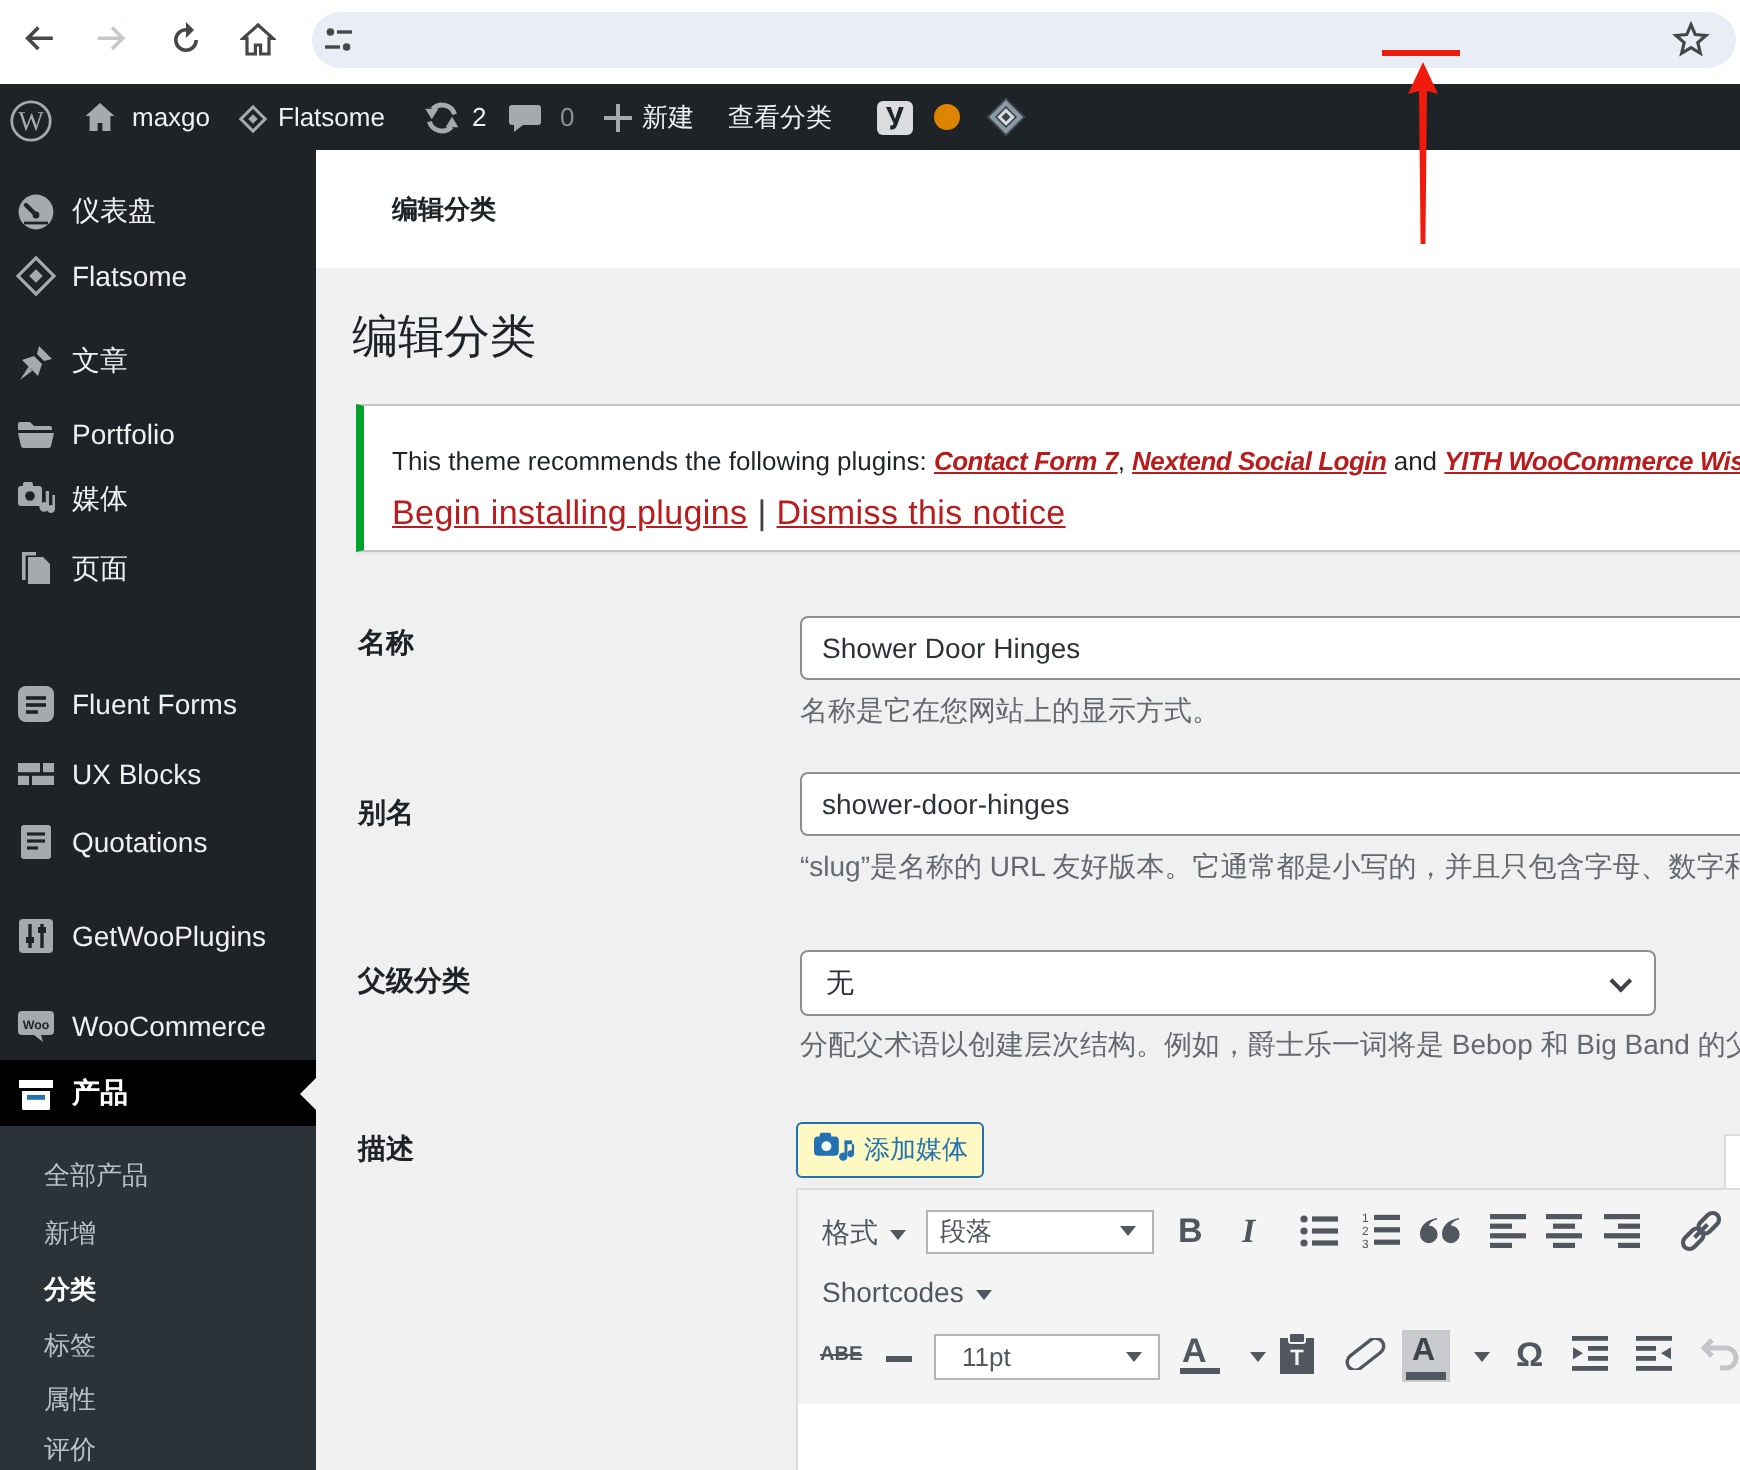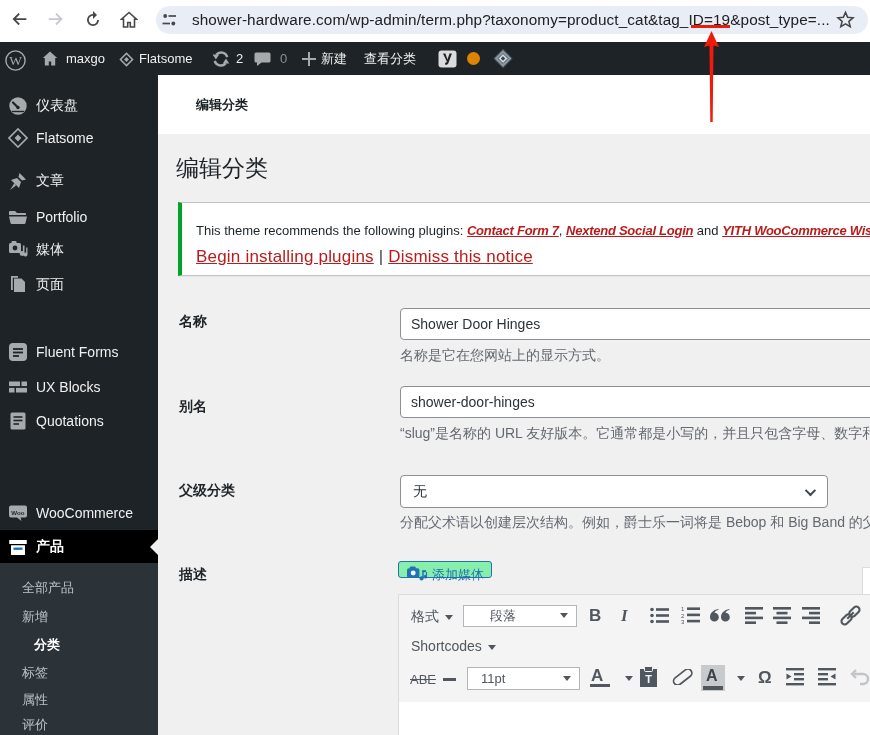--- a/index.html
+++ b/index.html
@@ -21,39 +21,39 @@
   
   #sidebar { left:0; top:75px; width:158px; height:660px; background:#1d2327; }
   .mitem { position:absolute; left:0; width:158px; height:34px; color:#f0f0f1; font-size:14px; }
   .mitem .txt { position:absolute; left:36px; top:50%; transform:translateY(-50%); font-weight:400; }
   .mitem .ico { position:absolute; left:8px; top:50%; transform:translateY(-50%); width:20px; height:20px; }
   #prod { background:#000000; color:#fff; }
   #prod .txt { font-weight:600; }
   #notch { left:150px; top:539px; width:0; height:0; border-top:8px solid transparent; border-bottom:8px solid transparent; border-right:8px solid #f0f0f1; }
   #submenu { left:0; top:563px; width:158px; height:172px; background:#2c3338; }
   .smitem { position:absolute; left:22px; font-size:13px; color:rgba(240,246,252,.72); white-space:nowrap; }
-  .smitem.cur { color:#fff; font-weight:700;margin-left:12px; }
+  .smitem.cur { color:#fff; font-weight:700; }
 
   
   #main { left:158px; top:75px; width:712px; height:660px; background:#f0f0f1; }
   #whitebar { left:158px; top:75px; width:712px; height:59px; background:#fff; }
   #whitebar .t { position:absolute; left:38px; top:21px; font-size:13px; font-weight:700; color:#1d2327; }
   #h1 { left:176px; top:153px; font-size:23px; font-weight:400; color:#1d2327; }
   #notice { left:178px; top:202px; width:706px; height:74px; background:#fff; border:1px solid #c3c4c7; border-left:4px solid #00a32a; box-shadow:0 1px 1px rgba(0,0,0,.04); }
   #notice .l1 { position:absolute; left:14px; top:20px; font-size:13px; font-weight:400; color:#1d2327; white-space:nowrap; }
   #notice .l2 { position:absolute; left:14px; top:44px; font-size:17px; font-weight:400; white-space:nowrap; letter-spacing:0.2px; }
   #notice a { color:#b91c1c; text-decoration:underline; } #notice .l1 a { font-weight:700; letter-spacing:-0.25px; }
   .lab { position:absolute; left:179px; font-size:14px; font-weight:700; color:#1d2327; }
   .inp { position:absolute; left:400px; width:484px; height:32px; border:1px solid #8c8f94; border-radius:4px; background:#fff; font-size:14px; color:#2c3338; padding:0 10px; line-height:30px; }
   .help { position:absolute; left:400px; font-size:14px; color:#646970; white-space:nowrap; }
   #psel { left:400px; top:475px; width:428px; height:33px; border:1px solid #8c8f94; border-radius:4px; background:#fff; font-size:14px; color:#2c3338; line-height:31px; padding-left:12px; }
   #psel .chev { position:absolute; right:14px; top:12px; width:8px; height:8px; border-right:2px solid #3c434a; border-bottom:2px solid #3c434a; transform:rotate(45deg) translateY(-2px); }
 
   
-  #mediabtn { left:398px; top:561px; width:94px; height:17px; background:#86efac; border:1px solid #2271b1; border-radius:3px; color:#2271b1; font-size:13px; line-height:26px; }
+  #mediabtn { left:398px; top:561px; width:94px; height:28px; background:#fef9c3; border:1px solid #2271b1; border-radius:3px; color:#2271b1; font-size:13px; line-height:26px; }
   #mediabtn span { margin-left:33px; }
   #edtab { left:862px; top:567px; width:18px; height:28px; background:#fff; border:1px solid #dcdcde; border-bottom:none; }
   #editor { left:398px; top:594px; width:482px; height:141px; border:1px solid #dcdcde; background:#f4f4f4; }
   #edwhite { left:399px; top:702px; width:480px; height:33px; background:#fff; }
   .tbtxt { position:absolute; color:#50575e; font-size:14px; }
   .tbsel { position:absolute; background:#fff; border:1px solid #b4b5b8; font-size:13px; color:#50575e; }
   .tbsel .chev { position:absolute; right:8px; top:50%; margin-top:-3px; width:0; height:0; border-left:4px solid transparent; border-right:4px solid transparent; border-top:5px solid #50575e; }
   .caret { display:inline-block; width:0; height:0; border-left:4px solid transparent; border-right:4px solid transparent; border-top:5px solid #50575e; vertical-align:middle; margin-left:6px; }
   .tbico { position:absolute; }
 </style>
@@ -76,21 +76,20 @@
     </svg>
   <div class="abs" id="pill"></div>
   <svg class="abs" style="left:162px;top:13px" width="15" height="14" viewBox="0 0 15 14">
       <g stroke="#474747" stroke-width="1.7" fill="none">
         <circle cx="3.2" cy="3" r="1.9" fill="#474747" stroke="none"></circle>
         <line x1="6.5" y1="3" x2="14" y2="3"></line>
         <line x1="0.5" y1="10.5" x2="8" y2="10.5"></line>
         <circle cx="11.3" cy="10.5" r="1.9" fill="#474747" stroke="none"></circle>
       </g>
     </svg>
-  <div class="abs" id="urltxt">shower-hardware.com/wp-admin/term.php?taxonomy=product_cat&amp;tag_ID=19&amp;post_type=...</div>
   <svg class="abs" style="left:836px;top:10px" width="19" height="19" viewBox="0 0 24 24">
       <path d="M12 3l2.7 6.2 6.8.6-5.2 4.5 1.6 6.7L12 17.5 6.1 21l1.6-6.7L2.5 9.8l6.8-.6z" fill="none" stroke="#474747" stroke-width="2"></path>
     </svg>
 
   <div class="abs" id="adminbar">
     <svg class="abs" style="left:5px;top:8px" width="21" height="21" viewBox="0 0 21 21">
         <circle cx="10.5" cy="10.5" r="9.6" fill="none" stroke="#a7aaad" stroke-width="1.4"></circle>
         <text x="10.5" y="15.2" font-size="13.5" font-weight="400" fill="#a7aaad" text-anchor="middle" font-family="Liberation Serif,serif">W</text>
       </svg>
     <svg class="abs" style="left:42px;top:9px" width="16" height="15" viewBox="0 0 16 15">
@@ -218,20 +217,32 @@
     <div class="mitem" style="top:329px">
         <svg class="ico" viewBox="0 0 20 20">
           <rect x="2.5" y="1.5" width="15" height="17" rx="1.5" fill="#a7aaad"></rect>
           <g stroke="#1d2327" stroke-width="1.6">
             <line x1="5.5" y1="6" x2="14.5" y2="6"></line>
             <line x1="5.5" y1="9.5" x2="14.5" y2="9.5"></line>
             <line x1="5.5" y1="13" x2="11" y2="13"></line>
           </g>
         </svg>
         <span class="txt">Quotations</span>
+      </div>
+    <div class="mitem" style="top:376px">
+        <svg class="ico" viewBox="0 0 20 20">
+          <rect x="1.5" y="1.5" width="17" height="17" rx="2" fill="#a7aaad"></rect>
+          <g stroke="#1d2327" stroke-width="1.7">
+            <line x1="7" y1="4" x2="7" y2="16"></line>
+            <line x1="13" y1="4" x2="13" y2="16"></line>
+          </g>
+          <rect x="5" y="10.5" width="4" height="3" fill="#1d2327"></rect>
+          <rect x="11" y="5.5" width="4" height="3" fill="#1d2327"></rect>
+        </svg>
+        <span class="txt">GetWooPlugins</span>
       </div>
     <div class="mitem" style="top:421px">
         <svg class="ico" viewBox="0 0 20 20">
           <path d="M3 2.5 h14 a2 2 0 0 1 2 2 v8 a2 2 0 0 1 -2 2 h-4.5 l1 3.5 -4.5-3.5 H3 a2 2 0 0 1 -2-2 v-8 a2 2 0 0 1 2-2z" fill="#a7aaad"></path>
           <text x="10" y="11.5" font-size="6.2" font-weight="bold" fill="#1d2327" text-anchor="middle" font-family="Liberation Sans">Woo</text>
         </svg>
         <span class="txt">WooCommerce</span>
       </div>
     <div class="mitem" id="prod" style="top:455px;height:33px">
         <svg class="ico" viewBox="0 0 20 20">
@@ -288,27 +299,27 @@
         <path d="M17.5 4.5 v8 a2.2 2.2 0 1 1 -1.5 -2.1 l0 -5.9 z"></path>
         <rect x="16" y="4" width="4" height="2"></rect>
         <path d="M21 6 v5 a1.8 1.8 0 1 1 -1.2 -1.7 l0 -3.3 z"></path>
       </g>
     </svg>
   <div class="abs" id="edtab"></div>
   <div class="abs" id="editor"></div>
   <div class="abs" id="edwhite"></div>
 
   <div class="tbtxt" style="left:411px;top:608px">格式<span class="caret"></span></div>
-  <div class="tbsel" style="left:463px;top:605px;width:114px;height:22px;line-height:20px;padding-left:26px">段落<div class="chev"></div></div>
+  <div class="tbsel" style="left:463px;top:605px;width:114px;height:22px;line-height:20px;padding-left:6px">段落<div class="chev"></div></div>
   <div class="tbtxt" style="left:589px;top:606px;font-size:17px;font-weight:700;color:#50575e">B</div>
   <div class="tbtxt" style="left:621px;top:606px;font-size:17px;font-style:italic;font-family:'Liberation Serif',serif;font-weight:700">I</div>
 
   <div class="tbtxt" style="left:411px;top:638px">Shortcodes<span class="caret"></span></div>
 
-  <div class="tbtxt" style="left:410px;top:672px;font-size:13px;font-weight:400;text-decoration:line-through">ABE</div>
+  <div class="tbtxt" style="left:410px;top:672px;font-size:10px;font-weight:700;text-decoration:line-through">ABE</div>
   <div class="abs" style="left:443px;top:678px;width:13px;height:3px;background:#50575e"></div>
   <div class="tbsel" style="left:467px;top:667px;width:113px;height:23px;line-height:21px;padding-left:13px">11pt<div class="chev"></div></div>
   <div class="tbtxt" style="left:591px;top:666px;font-size:17px;font-weight:700">A</div>
   <div class="abs" style="left:590px;top:684px;width:20px;height:3px;background:#50575e"></div>
   <div class="caret abs" style="left:619px;top:676px"></div>
   <div class="caret abs" style="left:731px;top:676px"></div>
   <div class="tbtxt" style="left:758px;top:668px;font-size:17px;font-weight:700">Ω</div>
 
   <svg class="tbico" style="left:650px;top:607px" width="19" height="17" viewBox="0 0 19 17">
       <g fill="#50575e">

